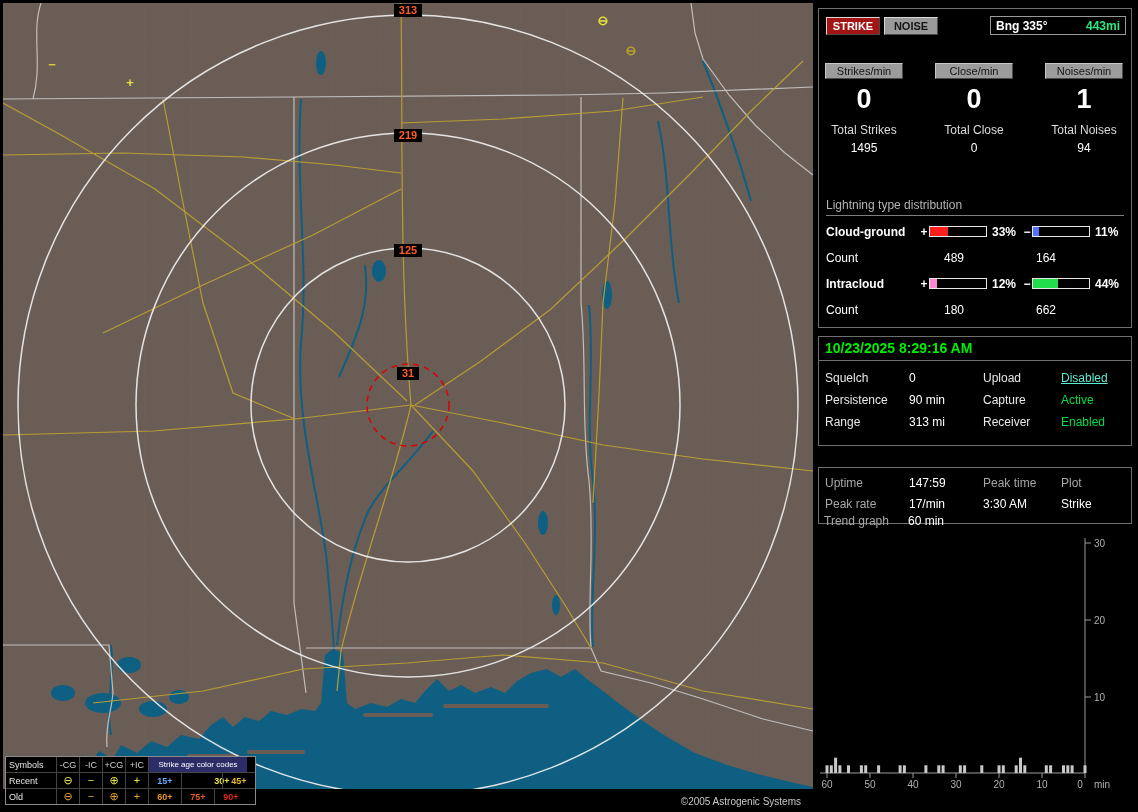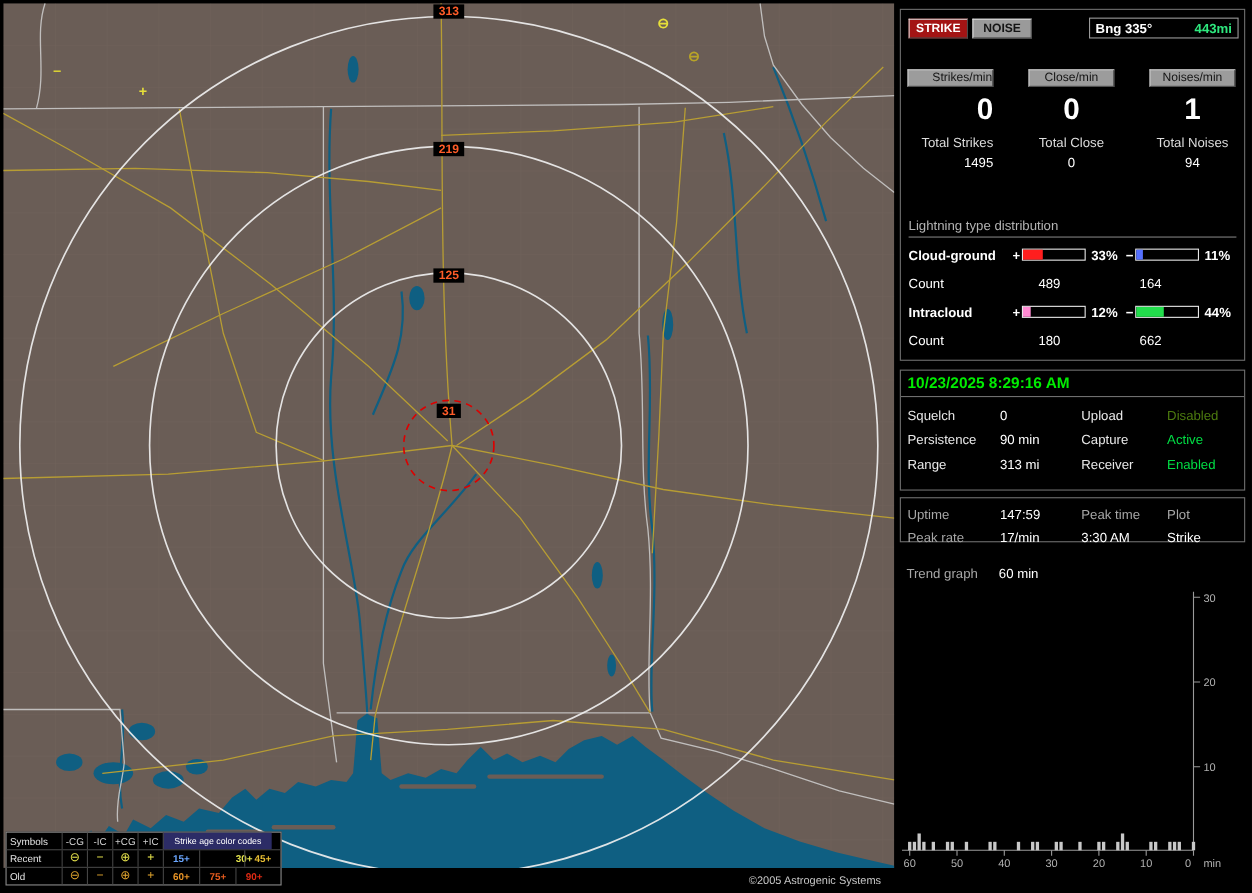--- a/index.html
+++ b/index.html
@@ -33,21 +33,21 @@
   .btn{position:absolute;top:8px;height:18px;font-weight:bold;font-size:11px;
        display:flex;align-items:center;justify-content:center;box-sizing:border-box;cursor:default;}
   #strike-btn{left:7px;width:54px;background:#a31414;color:#fff;border:1px solid;border-color:#d9d9d9 #4a4a4a #4a4a4a #d9d9d9;}
   #noise-btn{left:65px;width:54px;background:#9a9a9a;color:#151515;border:1px solid;border-color:#d9d9d9 #4a4a4a #4a4a4a #d9d9d9;}
   #bng-box{position:absolute;left:171px;top:7px;width:136px;height:19px;border:1px solid #9a9a9a;
            display:flex;align-items:center;justify-content:space-between;padding:0 5px;box-sizing:border-box;}
   .bng-label{color:#fff;font-weight:bold;font-size:12px;}
   .bng-value{color:#2ee87e;font-weight:bold;font-size:12px;}
 
   .counter-col{position:absolute;top:54px;width:78px;text-align:center;}
-  #ccol-0{left:6px;text-align:right;} #ccol-1{left:116px;} #ccol-2{left:226px;}
+  #ccol-0{left:6px;} #ccol-1{left:116px;} #ccol-2{left:226px;}
   .counter-label{background:#9c9c9c;color:#151515;font-size:11px;padding:1px 0;
                  border:1px solid;border-color:#c6c6c6 #4a4a4a #4a4a4a #c6c6c6;}
   .counter-value{color:#fff;font-size:27px;font-weight:bold;margin-top:4px;height:32px;line-height:32px;}
   .total-label{color:#dcdcdc;font-size:12px;margin-top:8px;white-space:nowrap;}
   .total-value{color:#fff;font-size:12px;margin-top:4px;}
 
   .dist-title{position:absolute;left:7px;top:189px;font-size:12px;color:#b4b4b4;}
   .dist-rule{position:absolute;left:7px;right:7px;top:206px;border-top:1px solid #7e7e7e;}
   .dist-row{position:absolute;left:7px;width:302px;height:13px;display:flex;align-items:center;color:#fff;font-size:12px;}
   #dist-row-0{top:216px;} #count-row-0{top:242px;} #dist-row-1{top:268px;} #count-row-1{top:294px;}
@@ -61,21 +61,21 @@
   .c-val{width:64px;text-align:center;}
   .c-gap{width:28px;}
 
   #box-status{left:0;top:336px;width:314px;height:110px;}
   .date-bar{height:23px;line-height:23px;padding-left:6px;color:#00ee00;font-weight:bold;font-size:14px;
             border-bottom:1px solid #6f6f6f;}
   .status-row{position:absolute;left:6px;width:302px;display:flex;font-size:12px;color:#e8e8e8;}
   #srow-0{top:34px;} #srow-1{top:56px;align-items:center;} #srow-2{top:78px;}
   .s-l1{width:84px;} .s-v1{width:74px;color:#fff;} .s-l2{width:78px;} .s-v2{width:64px;}
 
-  #box-uptime{left:0;top:452px;width:314px;height:41px;}
+  #box-uptime{left:0;top:467px;width:314px;height:57px;}
   .info-row{position:absolute;left:6px;width:302px;display:flex;font-size:12px;}
   #irow-0{top:8px;} #irow-1{top:29px;}
   .i-l{width:84px;color:#a6a6a6;} .i-v{width:74px;color:#fff;}
   .i-c3{width:78px;} .i-c4{width:64px;}
   .gray{color:#a6a6a6;} .white{color:#fff;}
 
   .trend-row{position:absolute;left:6px;top:514px;display:flex;font-size:12px;}
   .trend-row .i-l{width:84px;}
 
   #trend-svg{position:absolute;left:0;top:532px;}
@@ -288,21 +288,21 @@
       <span class="c-val">662</span>
     </div>
   </div>
 
   <div class="box" id="box-status">
     <div class="date-bar">10/23/2025 8:29:16 AM</div>
     <div class="status-row" id="srow-0">
       <span class="s-l1">Squelch</span>
       <span class="s-v1">0</span>
       <span class="s-l2">Upload</span>
-      <span class="s-v2" style="color: #4d7c0f;">Disabled</span>
+      <span class="s-v2" style="color: #5eead4; text-decoration: underline;">Disabled</span>
     </div>
     <div class="status-row" id="srow-1">
       <span class="s-l1">Persistence</span>
       <span class="s-v1">90 min</span>
       <span class="s-l2">Capture</span>
       <span class="s-v2" style="color: rgb(0, 221, 68);">Active</span>
     </div>
     <div class="status-row" id="srow-2">
       <span class="s-l1">Range</span>
       <span class="s-v1">313 mi</span>

